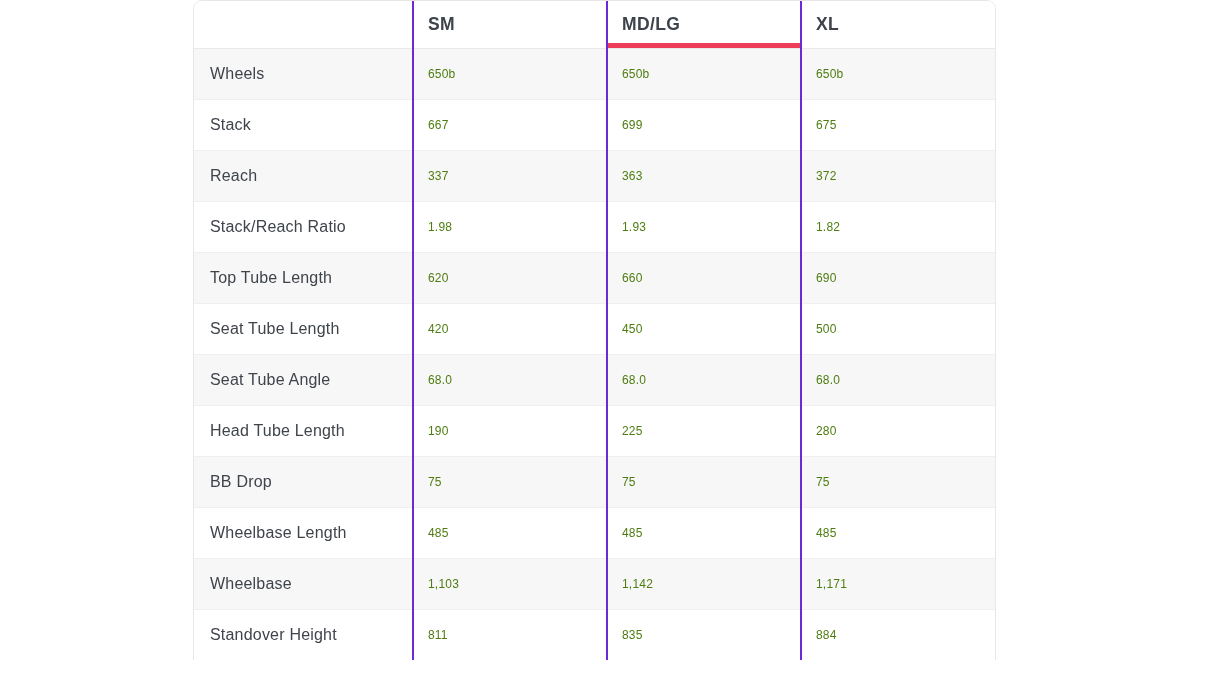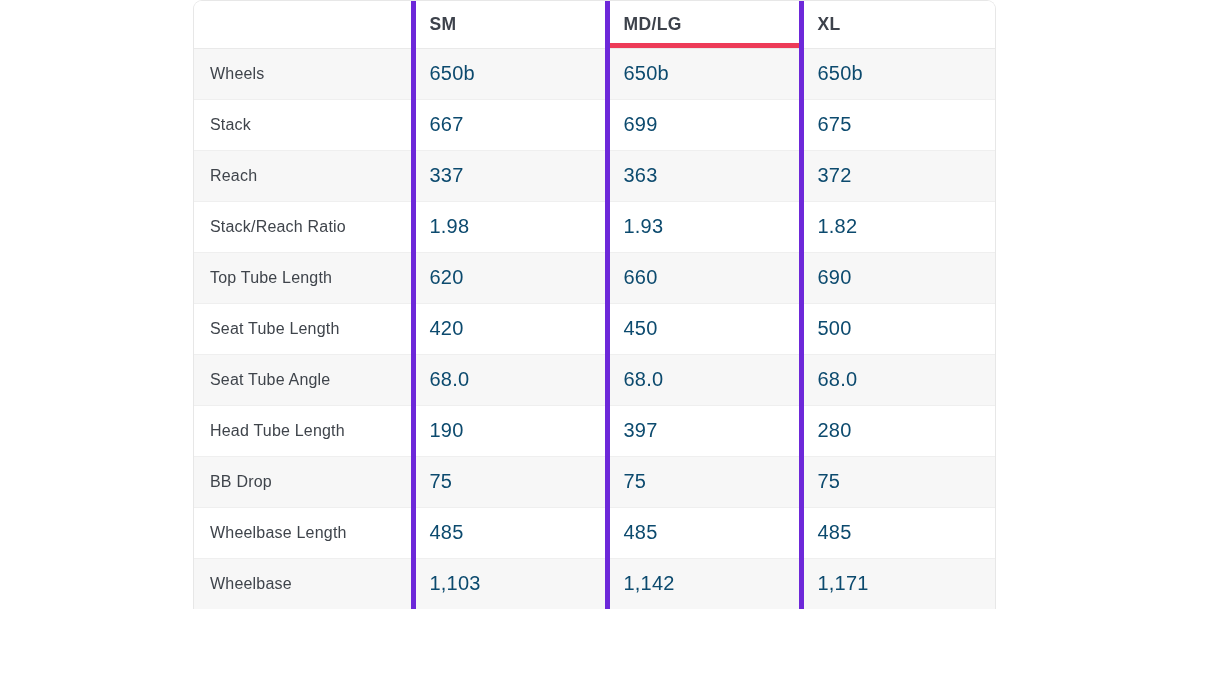--- a/index.html
+++ b/index.html
@@ -58,25 +58,25 @@
     border-top: 1px solid #efefef;
   }
   tbody tr:first-child td, tbody tr:first-child th { border-top: none; }
   tbody th.spec-label {
     padding: 16px 16px;
     font-size: 16px;
     color: #3f444b;
     letter-spacing: 0.2px;
   }
   tbody td.spec-value {
-    font-size: 20px;
-    color: #0c4a6e;
+    font-size: 12px;
+    color: #4d7c0f;
     letter-spacing: 0.2px;
   }
-  .vline { border-left: 5px solid #6d28d9; padding-left: 14px; }
+  .vline { border-left: 2px solid #6d28d9; padding-left: 14px; }
   tbody tr:nth-child(odd) { background: #f7f7f7; }
   tbody tr:nth-child(even) { background: #ffffff; }
 </style>
 </head>
 <body>
 
 <div class="geo-wrap">
   <table class="geo">
     <colgroup>
       <col class="c-label">
@@ -131,36 +131,42 @@
         </tr>
         <tr>
           <th class="spec-label">Seat Tube Angle</th>
           <td class="spec-value vline">68.0</td>
           <td class="spec-value vline">68.0</td>
           <td class="spec-value vline">68.0</td>
         </tr>
         <tr>
           <th class="spec-label">Head Tube Length</th>
           <td class="spec-value vline">190</td>
-          <td class="spec-value vline">397</td>
+          <td class="spec-value vline">225</td>
           <td class="spec-value vline">280</td>
         </tr>
         <tr>
           <th class="spec-label">BB Drop</th>
           <td class="spec-value vline">75</td>
           <td class="spec-value vline">75</td>
           <td class="spec-value vline">75</td>
         </tr>
         <tr>
           <th class="spec-label">Wheelbase Length</th>
           <td class="spec-value vline">485</td>
           <td class="spec-value vline">485</td>
           <td class="spec-value vline">485</td>
         </tr>
         <tr>
           <th class="spec-label">Wheelbase</th>
           <td class="spec-value vline">1,103</td>
           <td class="spec-value vline">1,142</td>
           <td class="spec-value vline">1,171</td>
         </tr>
+        <tr>
+          <th class="spec-label">Standover Height</th>
+          <td class="spec-value vline">811</td>
+          <td class="spec-value vline">835</td>
+          <td class="spec-value vline">884</td>
+        </tr>
       </tbody>
   </table>
 </div>
 
 </body></html>

